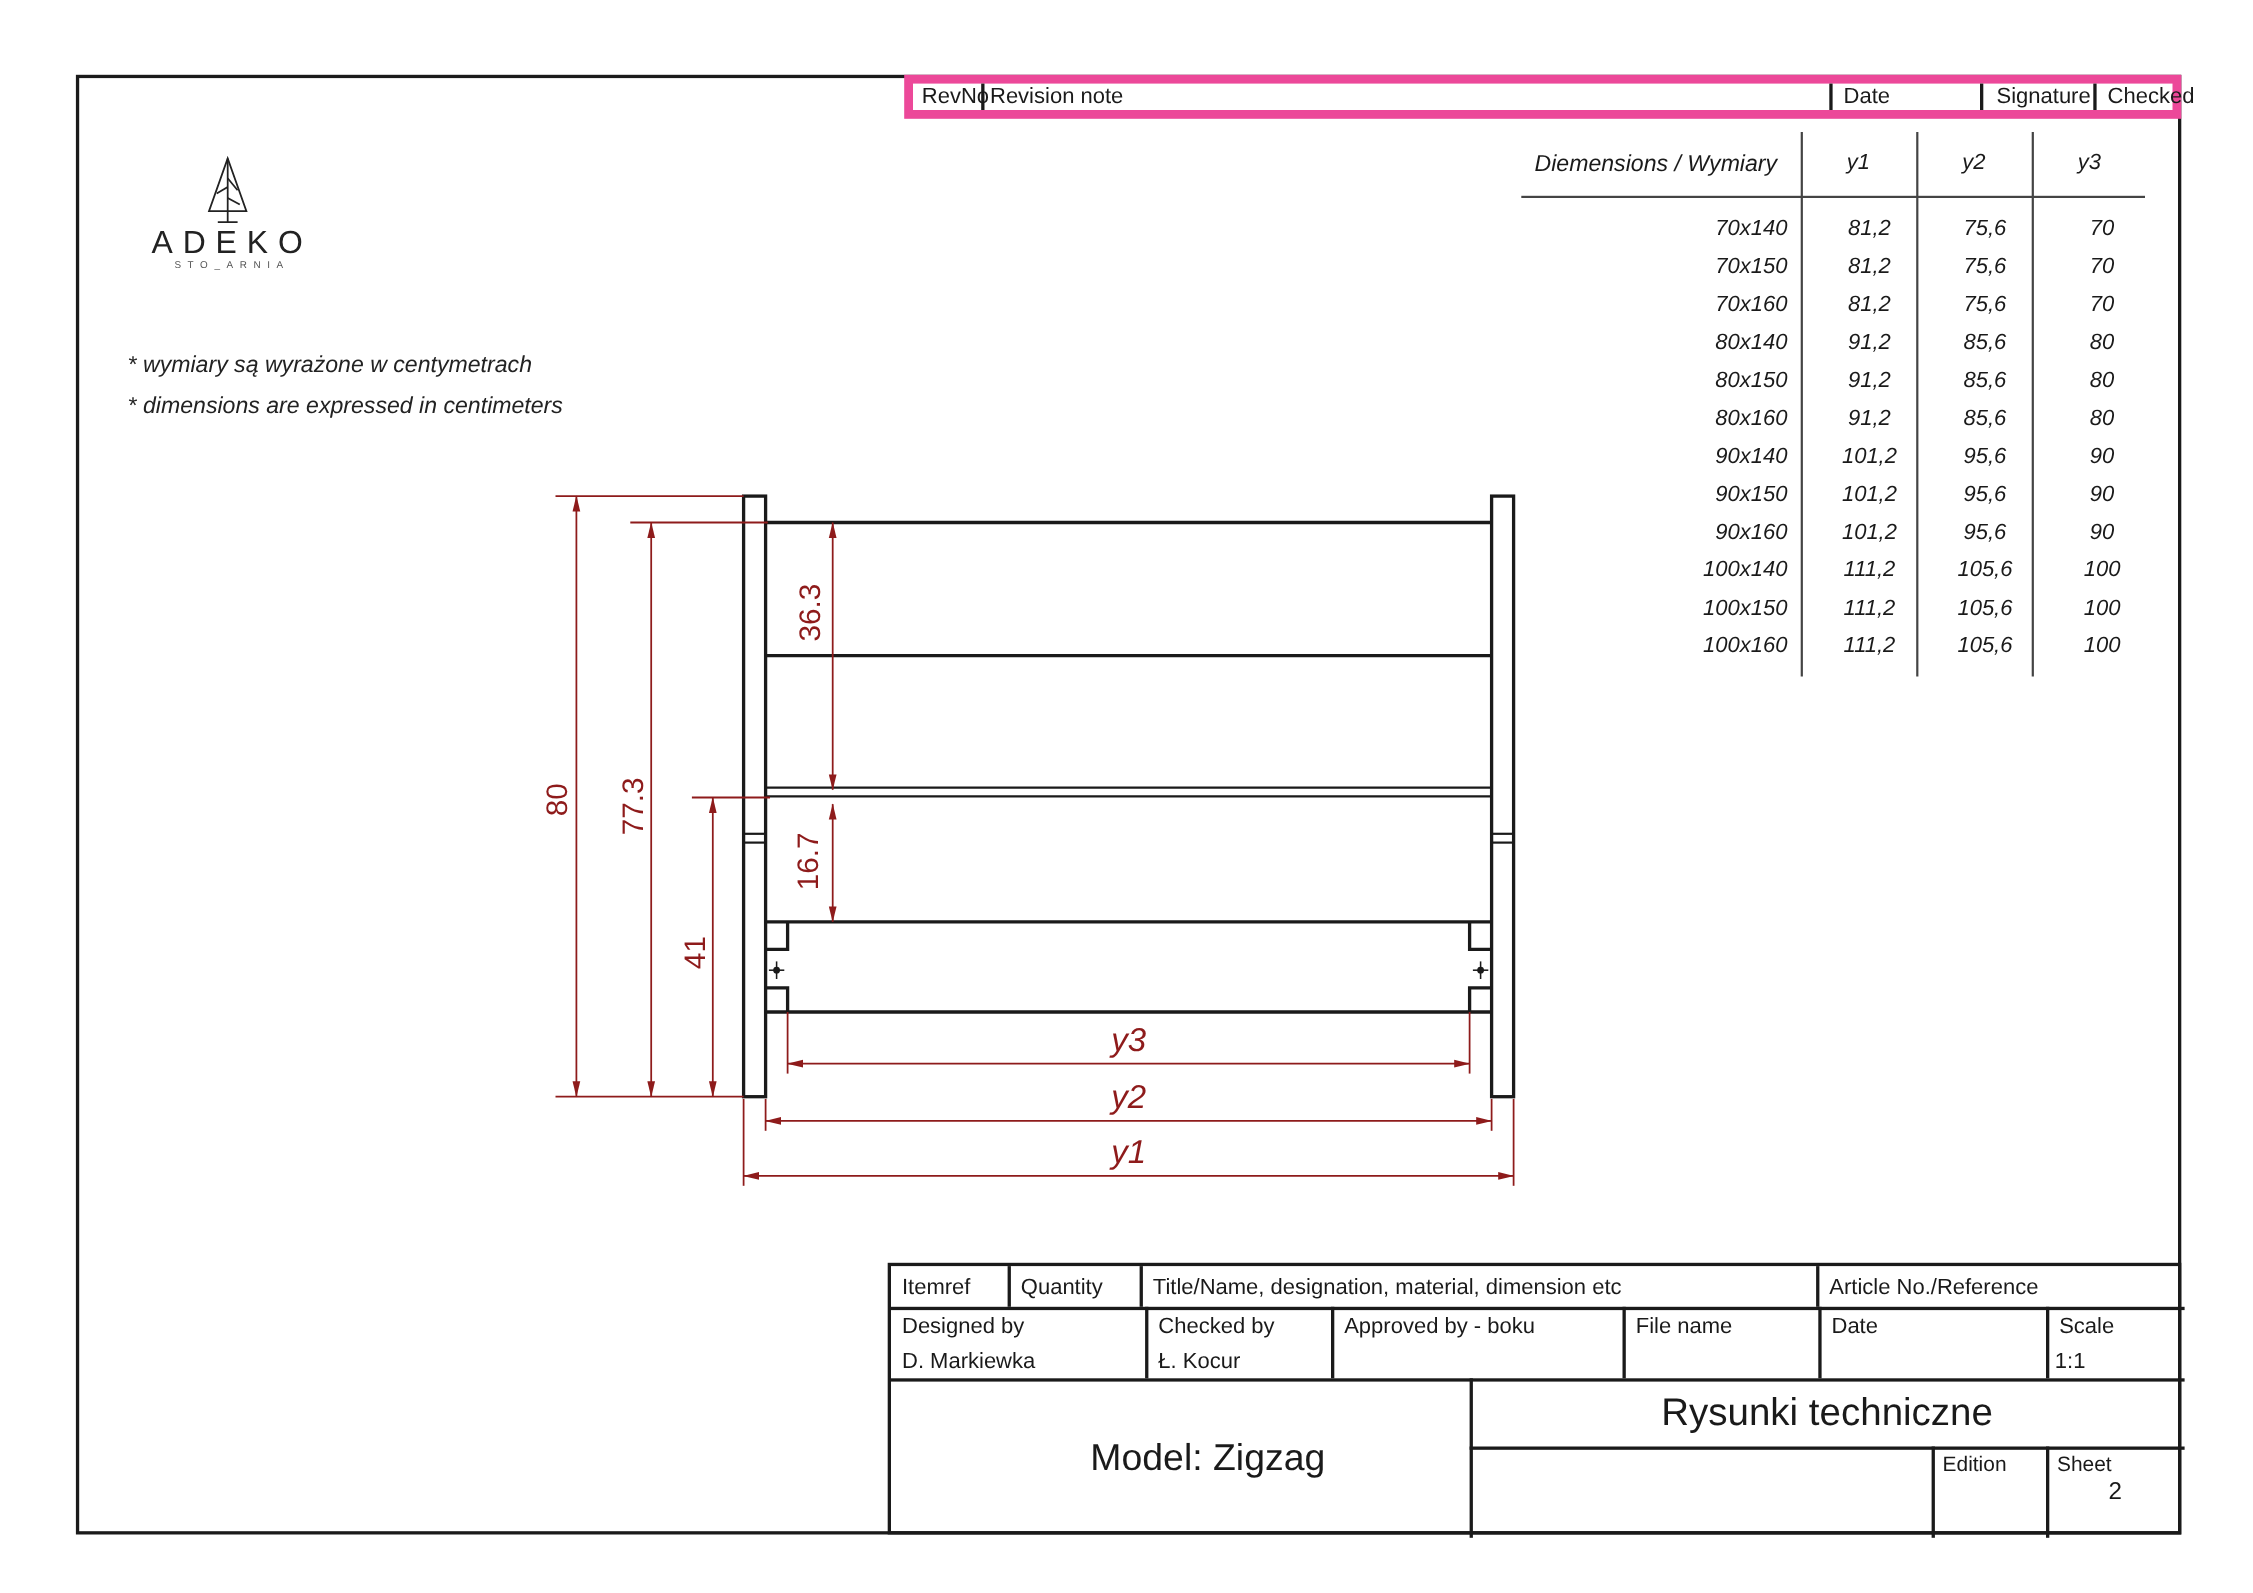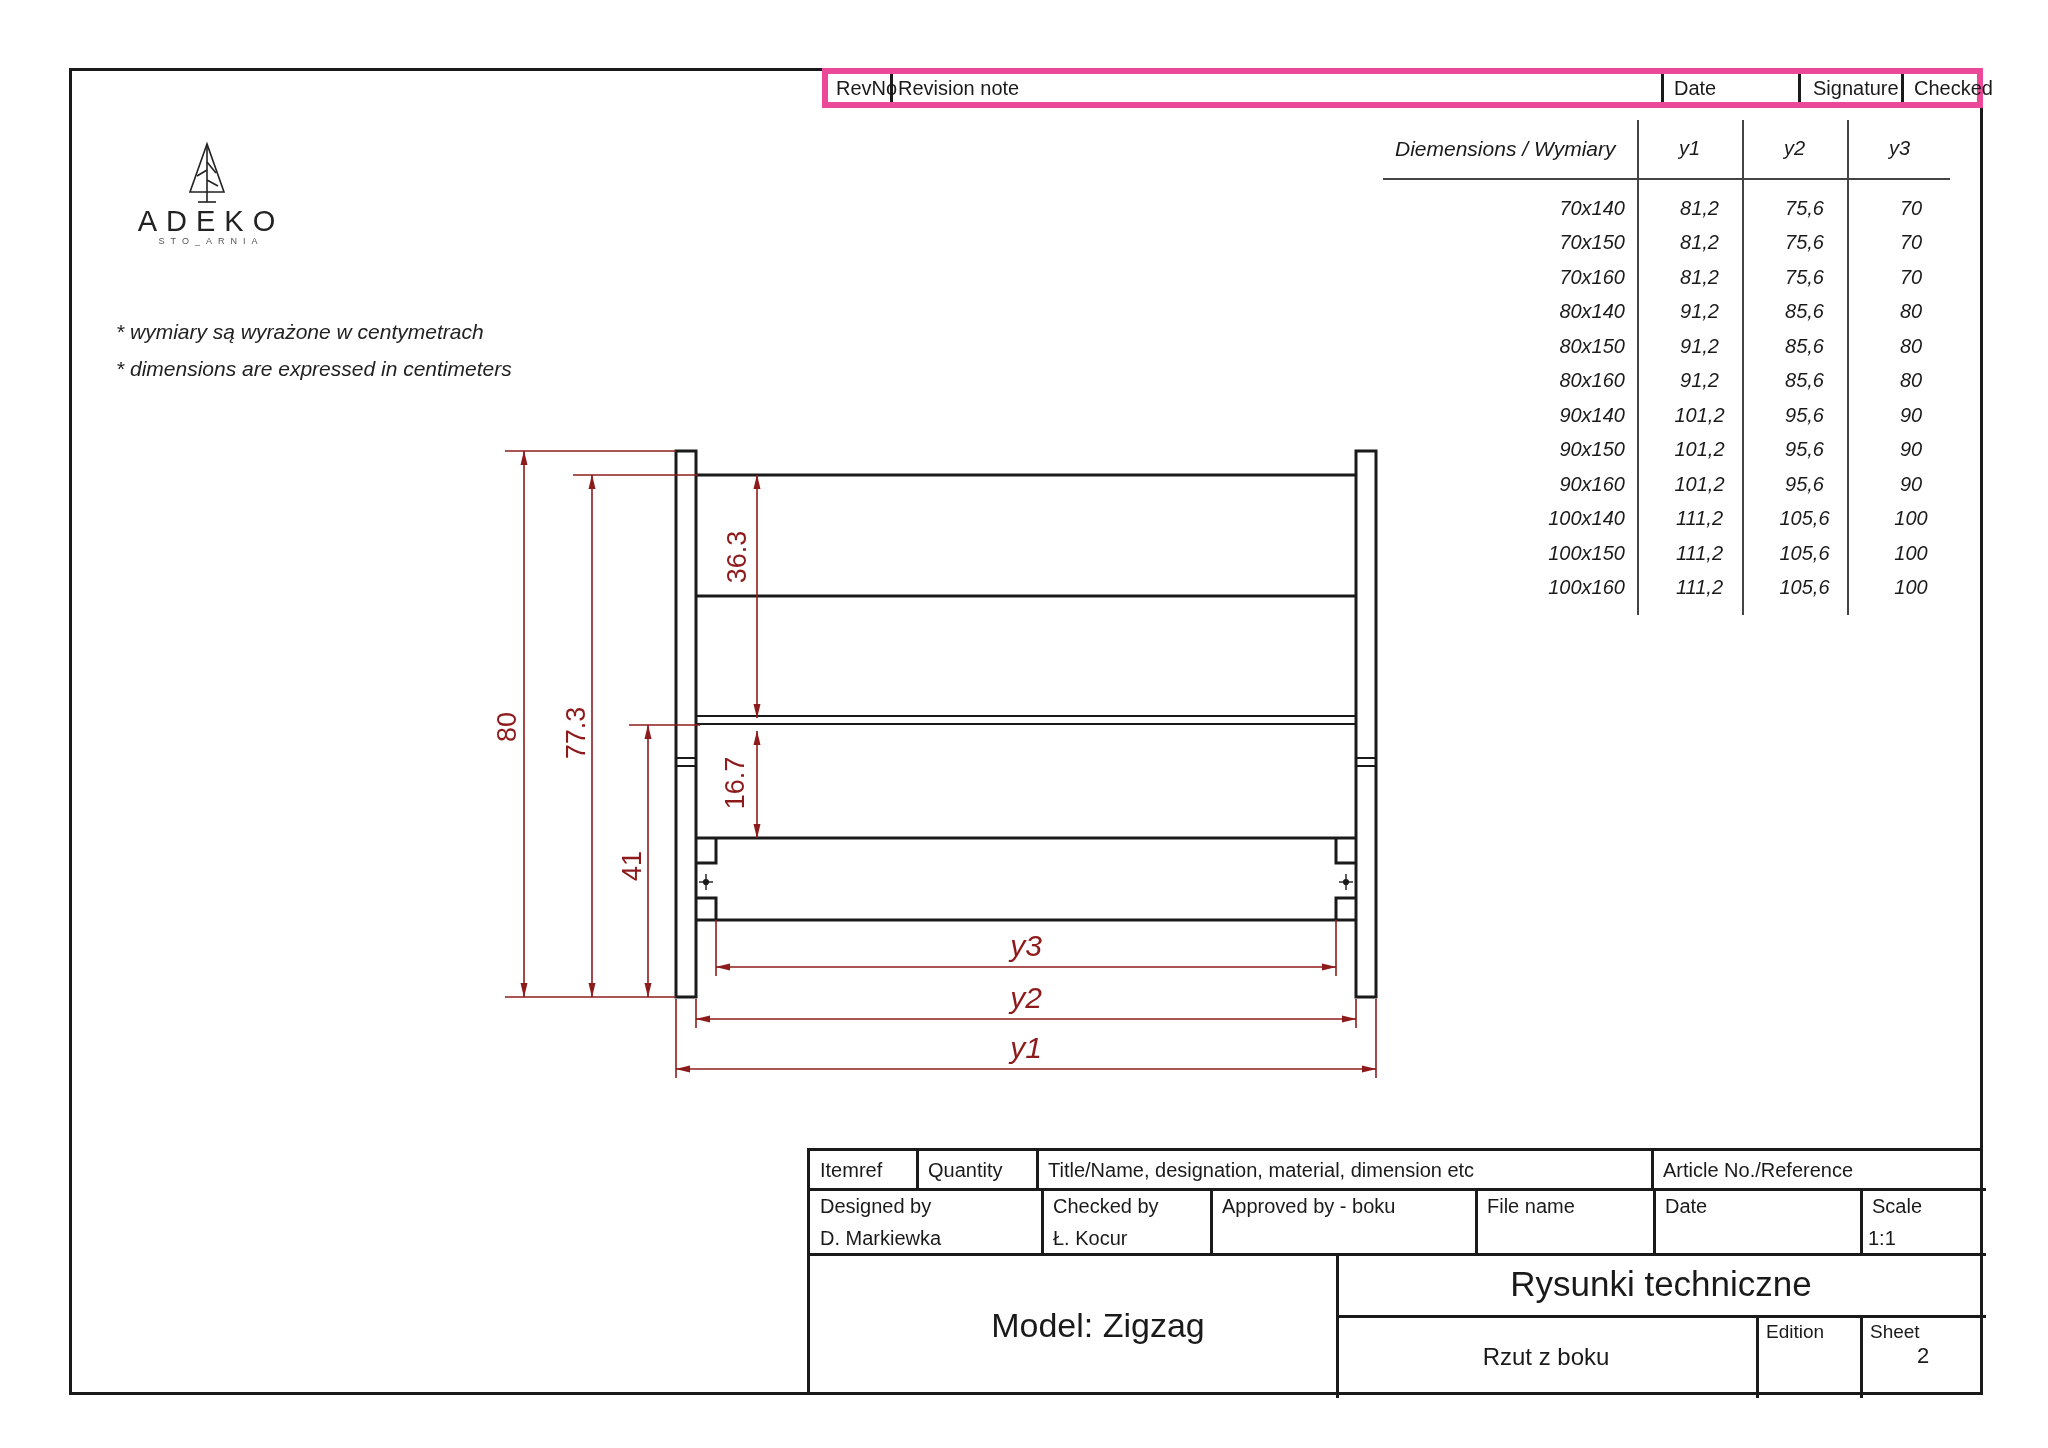--- a/index.html
+++ b/index.html
@@ -8,21 +8,21 @@
   #page {
     position:relative; width:2048px; height:1448px; background:#ffffff;
     overflow:hidden;
   }
   .abs { position:absolute; }
   .cad { font-family:"Liberation Sans", sans-serif; color:#1a1a1a; }
   .ital { font-style:italic; }
   
   #frame { left:69px; top:68px; width:1914px; height:1327px; border:3px solid #1a1a1a; }
   
-  #rev-table { left:822px; top:68px; width:1161px; height:40px; border:6px solid #ec4899; }
+  #rev-table { left:822px; top:68px; width:1161px; height:40px; border:8px solid #ec4899; }
   .rev-label { position:absolute; top:50%; transform:translateY(-50%); font-size:20px; white-space:nowrap; }
   .rev-v { position:absolute; top:0; bottom:0; width:3px; background:#1a1a1a; }
   
   #logo-brand { left:131px; top:205px; width:160px; text-align:center; font-size:29px; letter-spacing:9px; font-weight:400; color:#222; }
   #logo-sub { left:131px; top:236px; width:160px; text-align:center; font-size:9px; letter-spacing:6px; color:#555; }
   
   .note { left:116px; font-size:21px; font-style:italic; white-space:nowrap; color:#222; }
   
   #dim-table { left:1375px; top:115px; width:610px; height:510px; font-size:20px; }
   #dim-table .divider { position:absolute; top:5px; height:495px; width:2px; background:#444; }
@@ -282,19 +282,18 @@
     <div class="tb-label" style="left:243px; top:44px">Checked by</div>
     <div class="tb-value" style="left:243px; top:76px">Ł. Kocur</div>
     <div class="tb-label" style="left:412px; top:44px">Approved by - boku</div>
     <div class="tb-label" style="left:677px; top:44px">File name</div>
     <div class="tb-label" style="left:855px; top:44px">Date</div>
     <div class="tb-label" style="left:1062px; top:44px">Scale</div>
     <div class="tb-value" style="left:1058px; top:76px">1:1</div>
 
     <div id="tb-model">Model: Zigzag</div>
     <div id="tb-doc-title">Rysunki techniczne</div>
-    <div id="tb-view">Rzut z boku</div>
     <div class="tb-label" style="left:956px; top:170px; font-size:19px">Edition</div>
     <div class="tb-label" style="left:1060px; top:170px; font-size:19px">Sheet</div>
     <div id="tb-sheet-value">2</div>
   </div>
 
 </div>
 
 </body></html>

